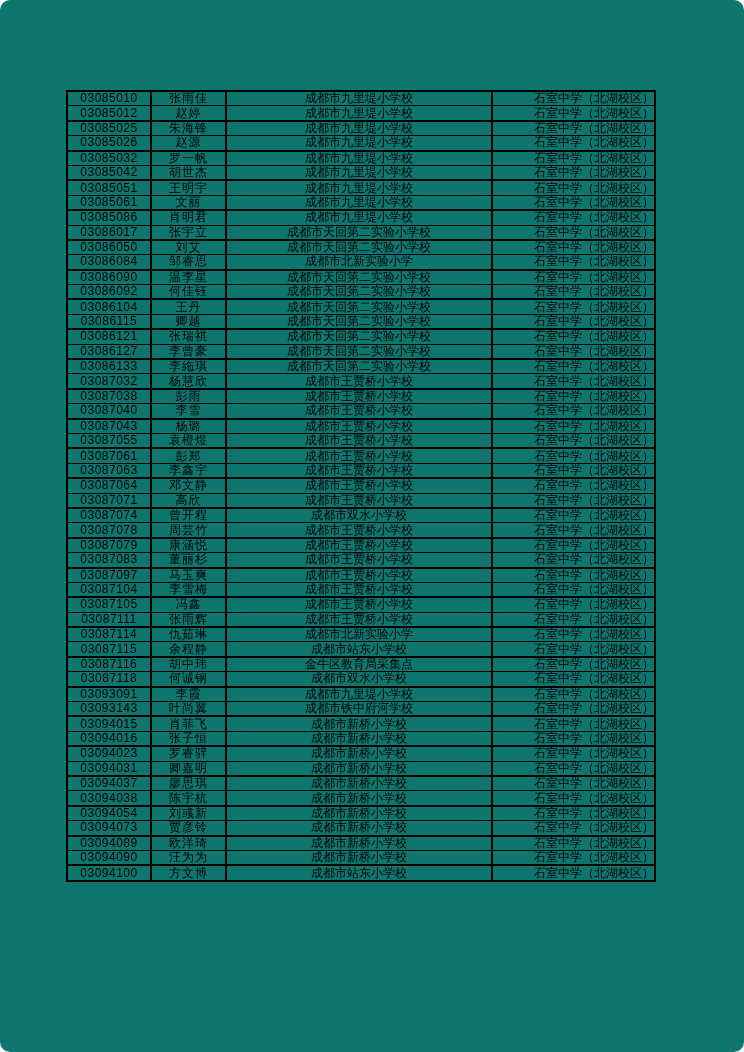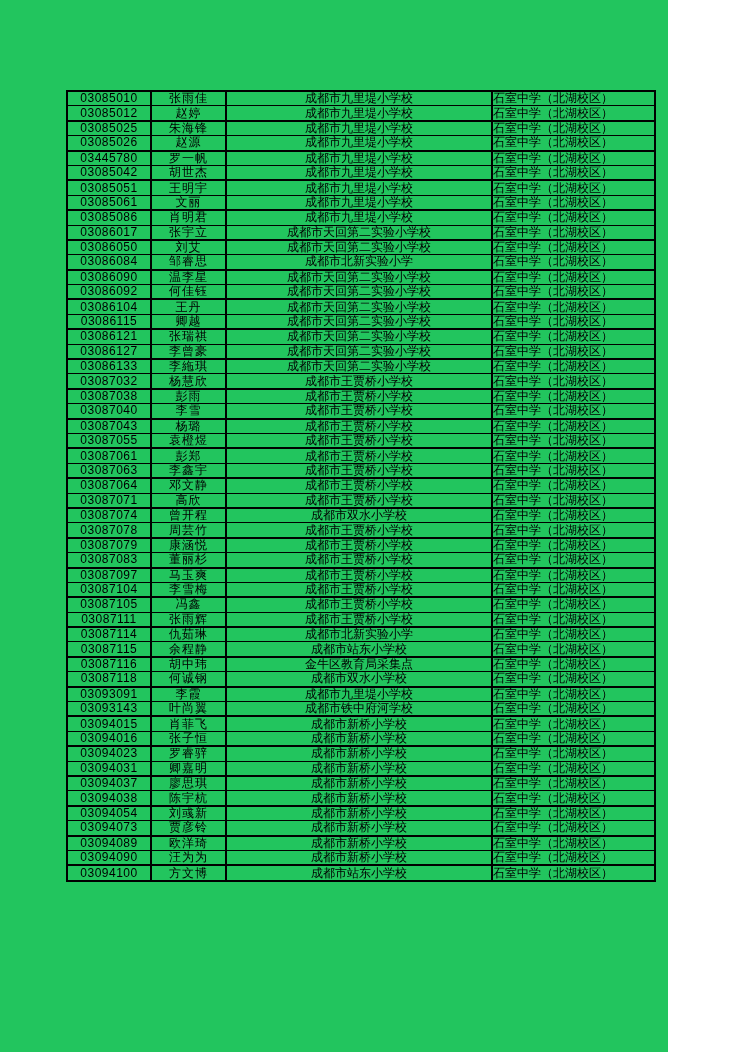--- a/index.html
+++ b/index.html
@@ -2,26 +2,27 @@
 <html><head>
 <meta charset="utf-8">
 <style>
   html, body {
     margin: 0;
     padding: 0;
     background: #ffffff;
   }
   .page {
     position: relative;
-    width: 668px;
+    width: 744px;
     height: 1052px;
-    background: #22c55e;
+    background: #0f766e;
     overflow: hidden;
     font-family: "Liberation Sans", "DejaVu Sans", sans-serif;
     color: #000000;
+    border-radius: 10px;
   }
   .sheet {
     position: absolute;
     left: 66px;
     top: 90px;
   }
   table.roster {
     border-collapse: collapse;
     table-layout: fixed;
     width: 588px;
@@ -40,21 +41,21 @@
     color: #000000;
   }
   
   table.roster td + td { border-left-width: 2px; }
   
   table.roster tr:nth-child(odd):not(:first-child) td { border-top-width: 2px; }
 
   td.c-id   { text-align: center; letter-spacing: 0.5px; }
   td.c-name { text-align: center; letter-spacing: 1px; margin-left: 35px; }
   td.c-school { text-align: center; padding-left: 3px; }
-  td.c-dest { text-align: left; }
+  td.c-dest { text-align: right; }
 </style>
 </head>
 <body>
 
 <div class="page">
   <div class="sheet">
     <table class="roster">
       <colgroup>
         <col style="width:84px">
         <col style="width:75px">
@@ -81,21 +82,21 @@
             <td class="c-school">成都市九里堤小学校</td>
             <td class="c-dest">石室中学（北湖校区）</td>
           </tr>
           <tr>
             <td class="c-id">03085026</td>
             <td class="c-name">赵源</td>
             <td class="c-school">成都市九里堤小学校</td>
             <td class="c-dest">石室中学（北湖校区）</td>
           </tr>
           <tr>
-            <td class="c-id">03445780</td>
+            <td class="c-id">03085032</td>
             <td class="c-name">罗一帆</td>
             <td class="c-school">成都市九里堤小学校</td>
             <td class="c-dest">石室中学（北湖校区）</td>
           </tr>
           <tr>
             <td class="c-id">03085042</td>
             <td class="c-name">胡世杰</td>
             <td class="c-school">成都市九里堤小学校</td>
             <td class="c-dest">石室中学（北湖校区）</td>
           </tr>

